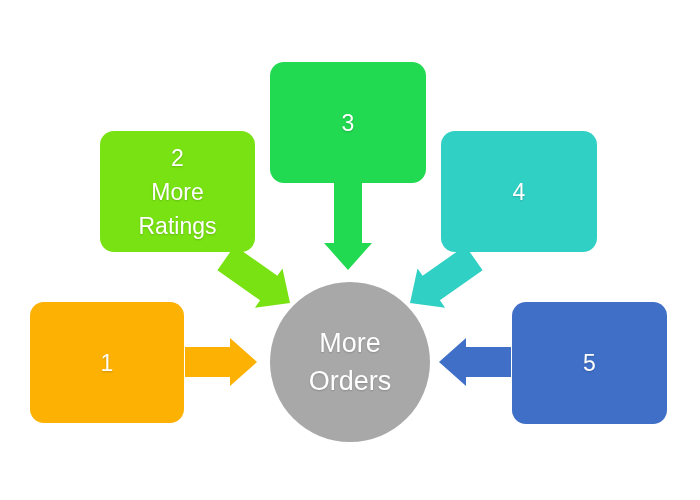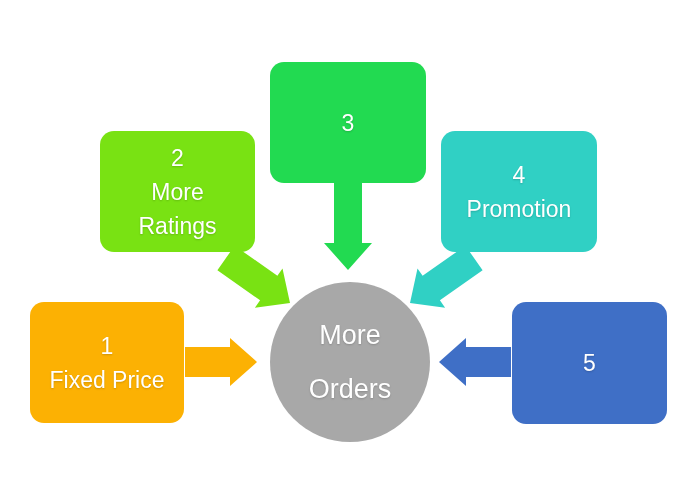--- a/index.html
+++ b/index.html
@@ -50,21 +50,21 @@
     top: 282px;
     width: 160px;
     height: 160px;
     border-radius: 50%;
     color: #ffffff;
     display: flex;
     align-items: center;
     justify-content: center;
     text-align: center;
     font-size: 27px;
-    line-height: 54px;
+    line-height: 38px;
     text-shadow: 0 1px 2px rgba(0,0,0,0.18);
   }
   .circle .clabel {
     max-width: 100px;
   }
 </style>
 </head>
 <body>
 
 <div class="canvas">
@@ -72,35 +72,33 @@
   <svg class="arrows" width="700" height="500" viewBox="0 0 700 500">
     <polygon points="185,377 230,377 230,386 257,362 230,338 230,347 185,347" fill="#FCB103"></polygon>
     <polygon points="217.4,270.3 260.1,300.3 254.9,307.7 290,303 282.5,268.4 277.4,275.8 234.6,245.7" fill="#79E213"></polygon>
     <polygon points="334,183 334,243 324,243 348,270 372,243 362,243 362,183" fill="#22DA51"></polygon>
     <polygon points="465.4,245.7 422.6,275.8 417.5,268.4 410,303 445.1,307.7 439.9,300.3 482.6,270.3" fill="#30D0C4"></polygon>
     <polygon points="511,347 466,347 466,338 439,362 466,386 466,377 511,377" fill="#3F6FC6"></polygon>
   </svg>
 
   <div class="box b1" style="background-color: rgb(252, 177, 3);">
     <div class="num">1</div>
-    <div class="label">Fixed Price</div>
   </div>
 
   <div class="box b2" style="background-color: rgb(121, 226, 19);">
     <div class="num">2</div>
     <div class="label">More Ratings</div>
   </div>
 
   <div class="box b3" style="background-color: rgb(34, 218, 81);">
     <div class="num">3</div>
   </div>
 
   <div class="box b4" style="background-color: rgb(48, 208, 196);">
     <div class="num">4</div>
-    <div class="label">Promotion</div>
   </div>
 
   <div class="box b5" style="background-color: rgb(63, 111, 198);">
     <div class="num">5</div>
   </div>
 
   <div class="circle" style="background-color: rgb(168, 168, 168);">
     <div class="clabel">More Orders</div>
   </div>
 

